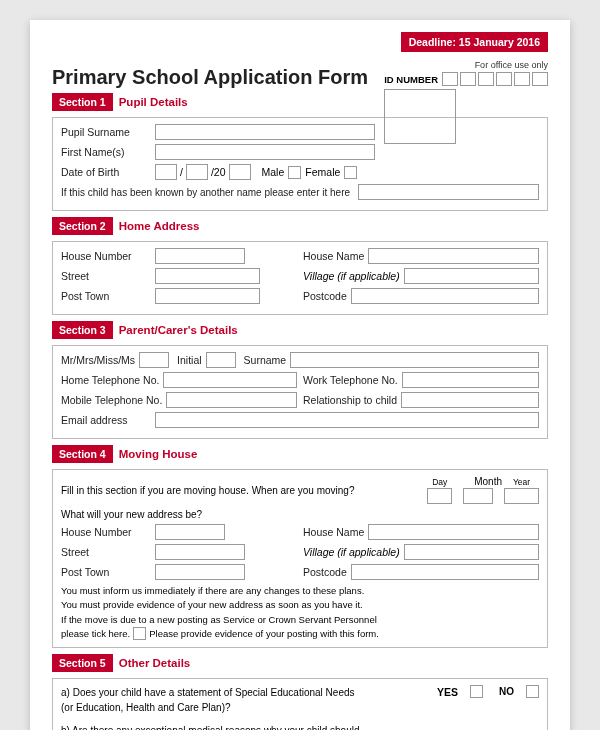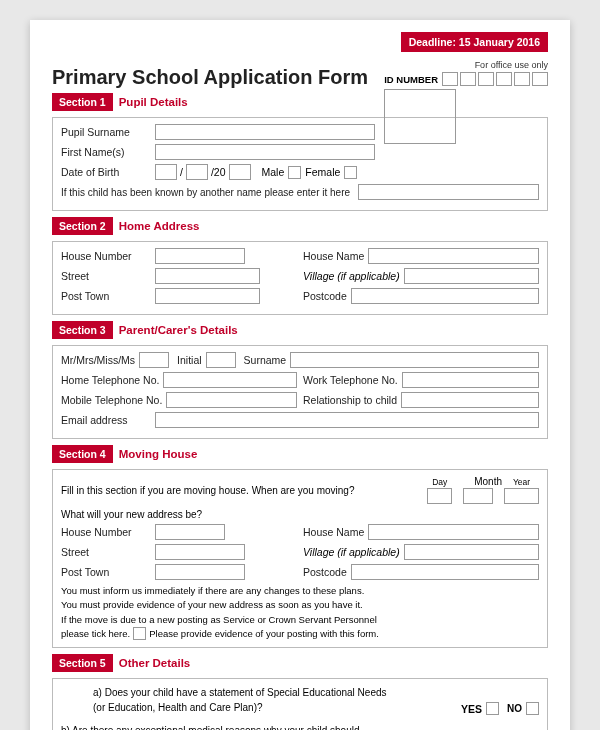--- a/index.html
+++ b/index.html
@@ -343,25 +343,25 @@
       </div>
     </div>
   </div>
 
   <div class="section-title-row">
     <span class="section-header">Section 5</span>
     <span class="section-title-text">Other Details</span>
   </div>
   <div class="section-block">
     <div style="margin-bottom:8px;">
-      <div style="display:flex;align-items:flex-end;justify-content:space-between;margin-left:32px;">
+      <div style="display:flex;align-items:flex-start;justify-content:space-between;">
         <div style="font-size:10px;line-height:1.5;flex:1;">
           a) Does your child have a statement of Special Educational Needs<br>(or Education, Health and Care Plan)?
         </div>
-        <div style="display:flex;align-items:center;gap:4px;margin-left:8px;">
+        <div style="display:flex;align-items:center;gap:12px;margin-left:8px;">
           <span style="font-size:10.5px;font-weight:bold;">YES</span>
           <div class="check-box"></div>
           <span style="font-size:10px;font-weight:bold;margin-left:4px;">NO</span>
           <div class="check-box"></div>
         </div>
       </div>
     </div>
     <div>
       <div style="display:flex;align-items:flex-end;justify-content:space-between;">
         <div style="font-size:10px;line-height:1.5;flex:1;">

